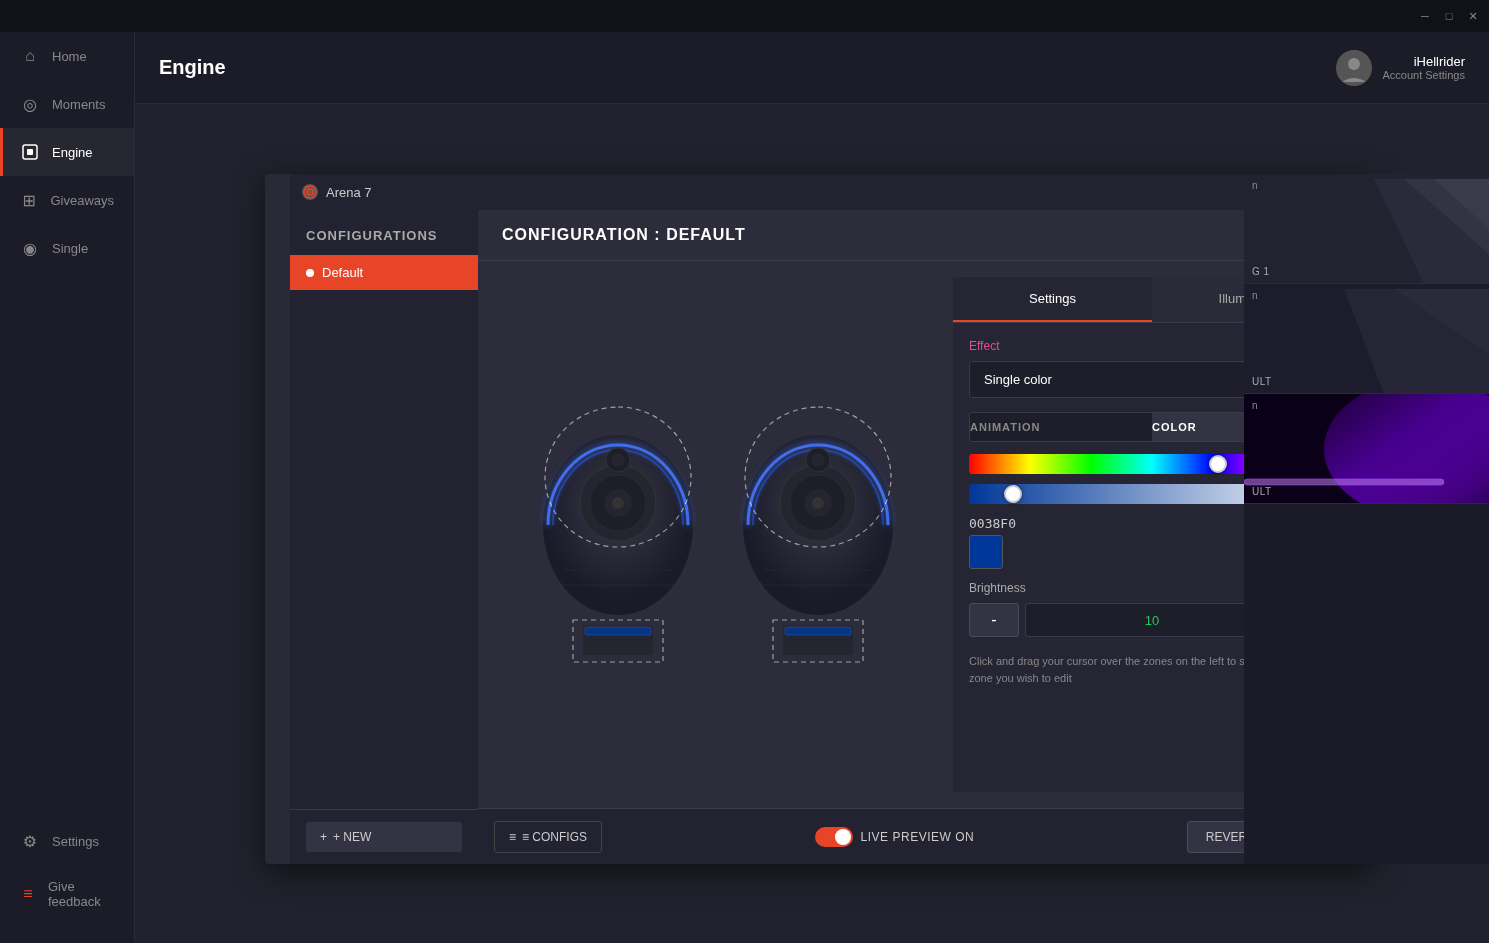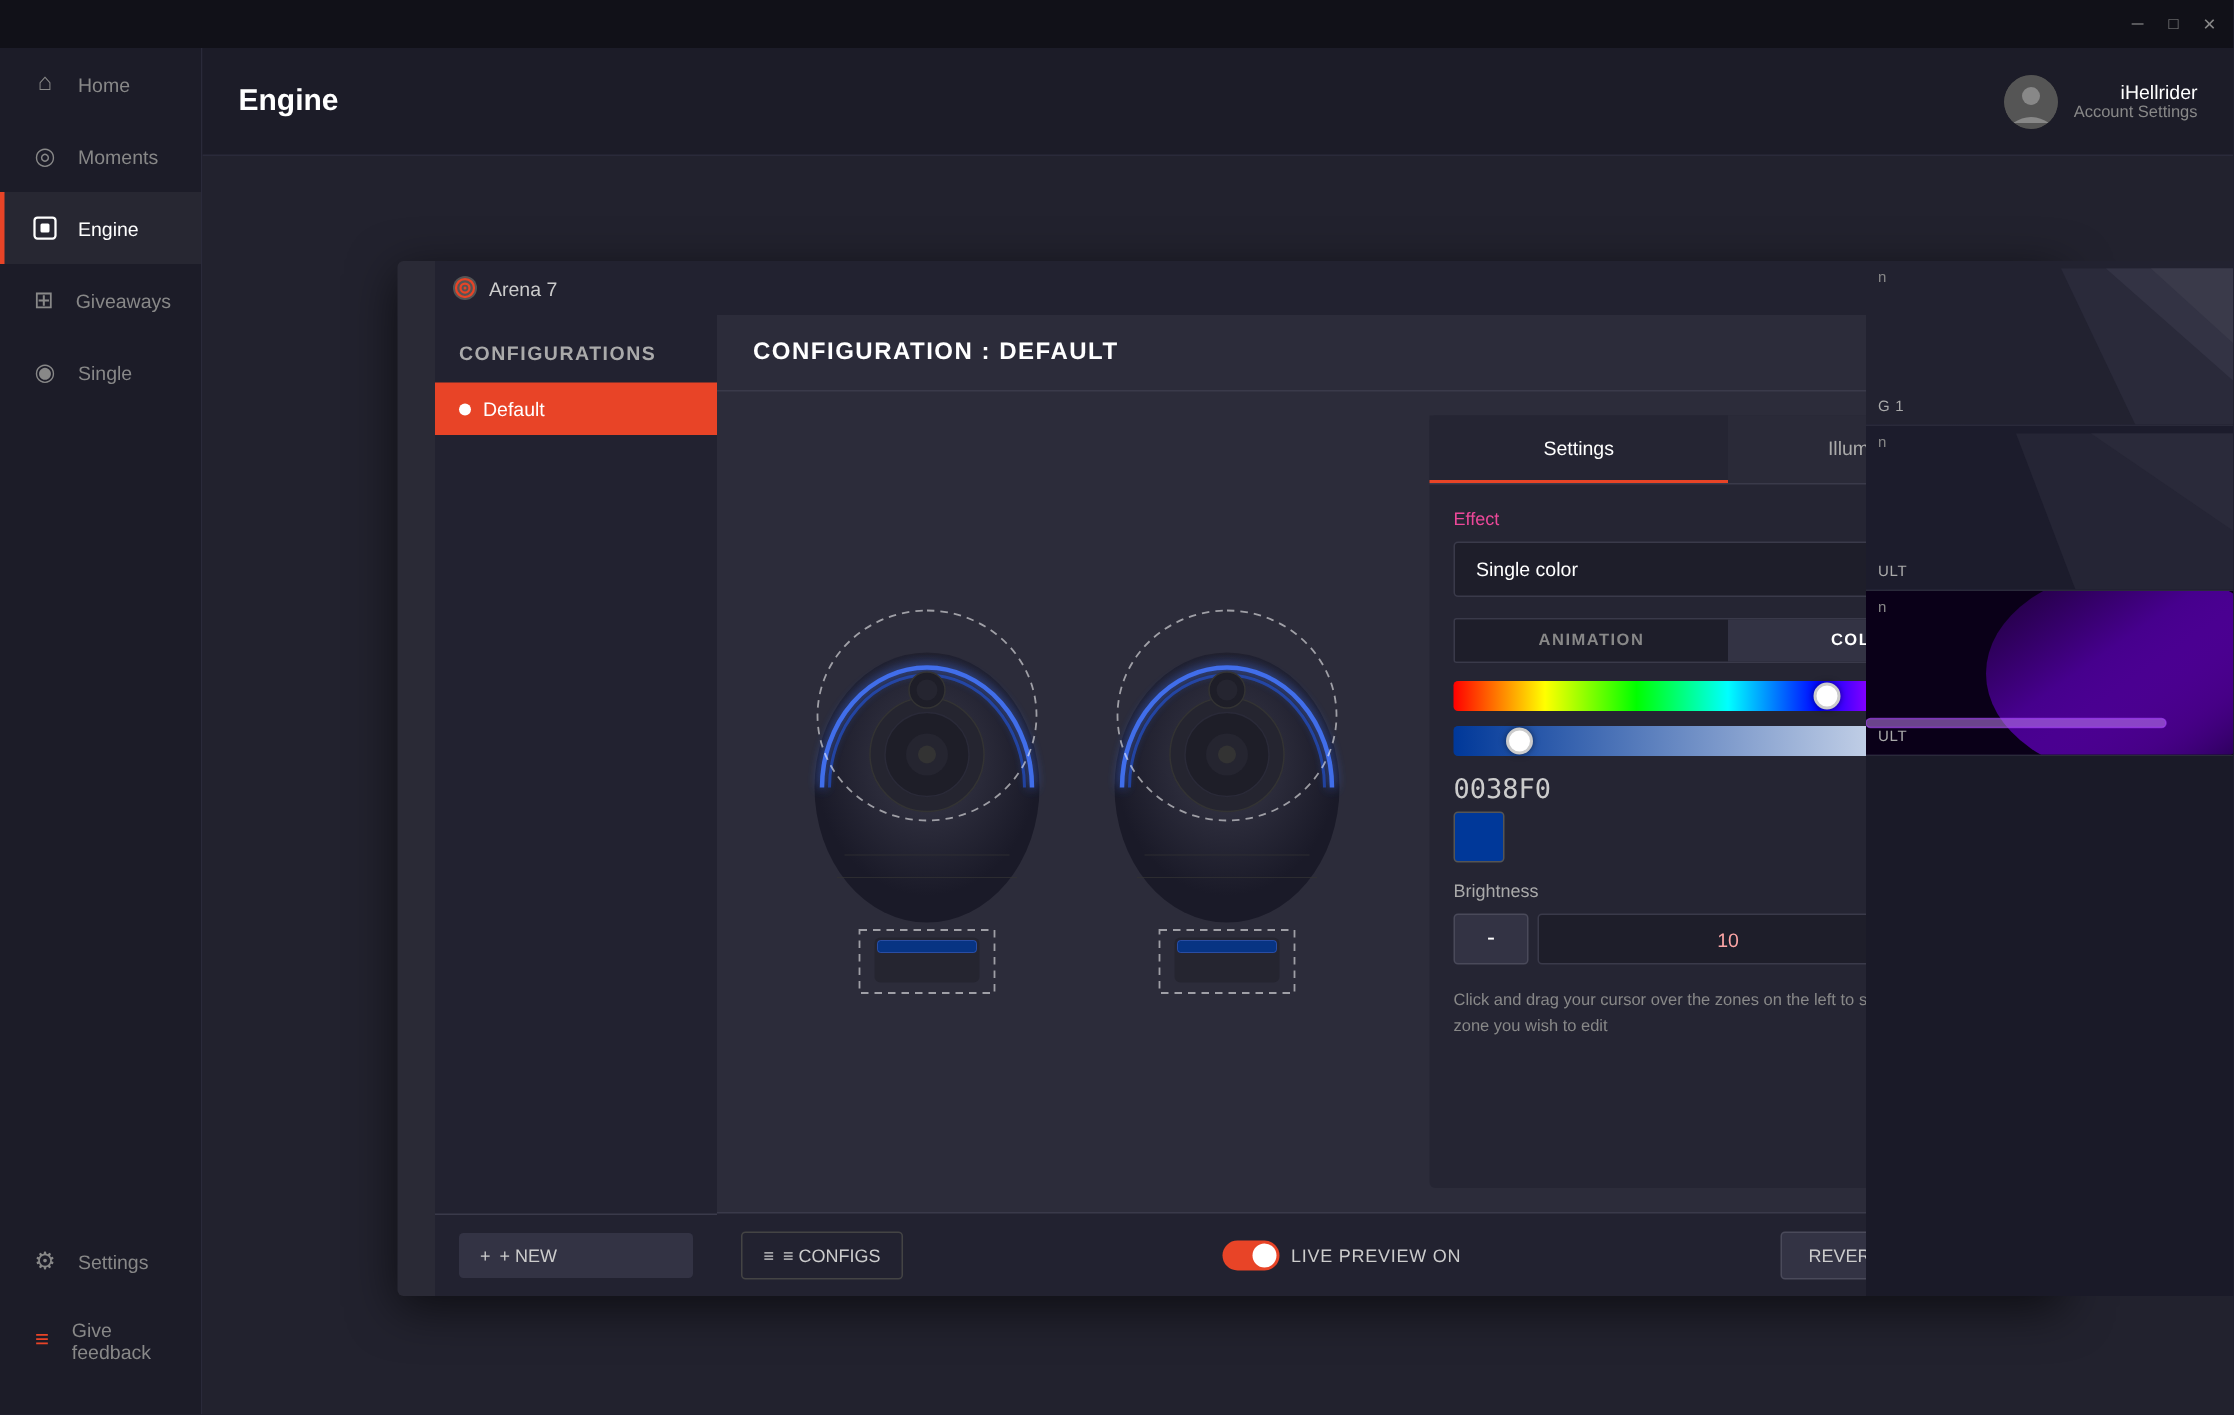--- a/index.html
+++ b/index.html
@@ -418,21 +418,21 @@
       display: flex;
       margin-bottom: 12px;
       border: 1px solid #3a3a4a;
       border-radius: 2px;
       overflow: hidden;
     }
 
     .anim-color-tab {
       flex: 1;
       padding: 8px 0;
-      text-align: center;
+      text-align: left;
       font-size: 11px;
       font-weight: 600;
       color: #888;
       letter-spacing: 1px;
       background: #1e1e2a;
       cursor: pointer;
     }
 
     .anim-color-tab.active {
       background: #333344;
@@ -479,21 +479,21 @@
 
     .color-value-section {
       display: flex;
       align-items: center;
       gap: 10px;
       margin-top: 12px;
       margin-bottom: 12px;
     }
 
     .color-hex-value {
-      font-size: 18px;
+      font-size: 13px;
       color: #ccc;
       font-family: monospace;
     }
 
     .color-swatch {
       width: 34px;
       height: 34px;
       border-radius: 3px;
       border: 1px solid #555;
     }
@@ -527,21 +527,21 @@
       align-items: center;
       justify-content: center;
     }
 
     .brightness-value {
       flex: 1;
       height: 34px;
       background: #1e1e2a;
       border: 1px solid #3a3a4a;
       border-radius: 3px;
-      color: #fca5a5;
+      color: #22c55e;
       font-size: 13px;
       display: flex;
       align-items: center;
       justify-content: center;
     }
 
     .help-text {
       font-size: 11px;
       color: #888;
       line-height: 1.5;

